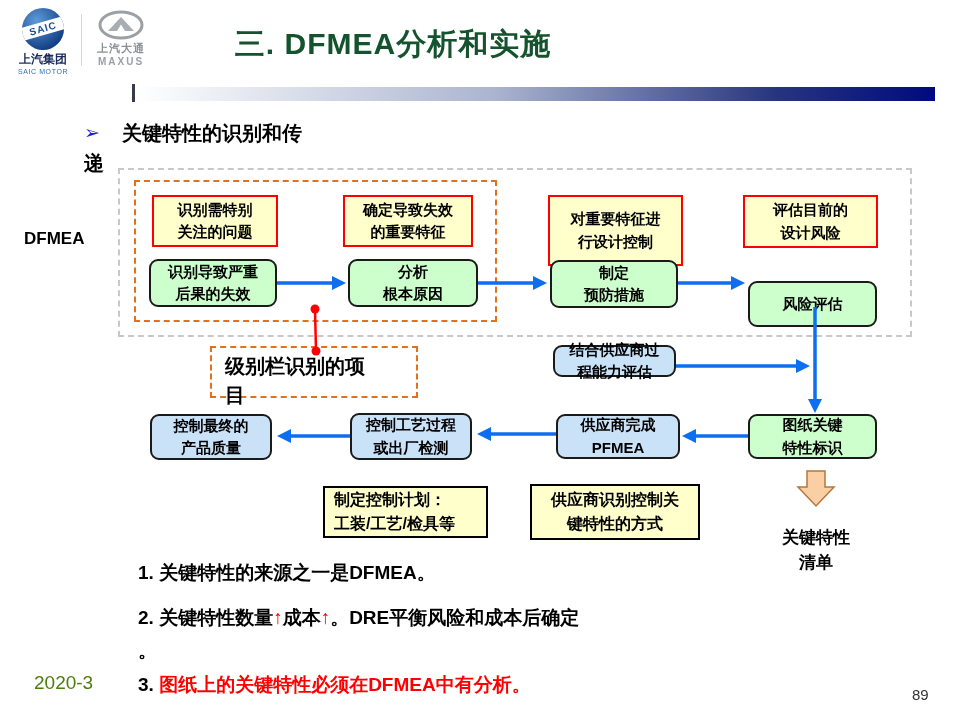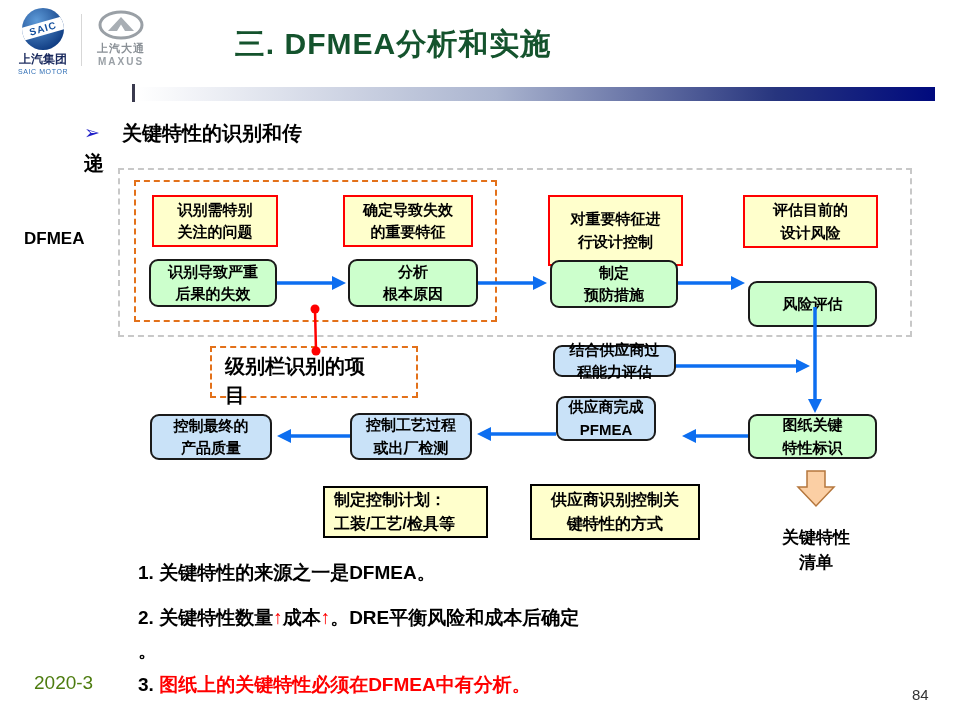--- a/index.html
+++ b/index.html
@@ -103,21 +103,21 @@
 预防措施</div>
   <div class="abs cellbase rbox green" style="left:748px;top:261px;width:129px;height:46px;margin-top:20px;">风险评估</div>
 
   <div class="abs dash-orange level-note" style="left:210px;top:346px;width:208px;height:52px;">级别栏识别的项
 目</div>
 
   <div class="abs cellbase rbox blue" style="left:553px;top:345px;width:123px;height:32px;">结合供应商过
 程能力评估</div>
   <div class="abs cellbase rbox green" style="left:748px;top:414px;width:129px;height:45px;">图纸关键
 特性标识</div>
-  <div class="abs cellbase rbox blue" style="left:556px;top:396px;width:100px;height:45px;">供应商完成
+  <div class="abs cellbase rbox blue" style="left:556px;top:414px;width:124px;height:45px;">供应商完成
 PFMEA</div>
   <div class="abs cellbase rbox blue" style="left:350px;top:413px;width:122px;height:47px;">控制工艺过程
 或出厂检测</div>
   <div class="abs cellbase rbox blue" style="left:150px;top:414px;width:122px;height:46px;">控制最终的
 产品质量</div>
 
   <div class="abs cellbase ybox-black leftalign" style="left:323px;top:486px;width:165px;height:52px;">制定控制计划：
 工装/工艺/检具等</div>
   <div class="abs cellbase ybox-black" style="left:530px;top:484px;width:170px;height:56px;">供应商识别控制关
 键特性的方式</div>
@@ -130,21 +130,21 @@
   </div>
   <div class="abs note" style="left:138px;top:605px;">
     <span>2.</span><span> 关键特性数量</span><span class="red">↑</span><span>成本</span><span class="red">↑</span><span>。DRE平衡风险和成本后确定</span>
   </div>
   <div class="abs note" style="left:138px;top:638px;">。</div>
   <div class="abs note" style="left:138px;top:672px;">
     <span>3.</span><span class="red"> 图纸上的关键特性必须在DFMEA中有分析。</span>
   </div>
 
   <div class="abs footer-date" style="left:34px;top:672px;">2020-3</div>
-  <div class="abs footer-page" style="left:912px;top:686px;">84</div>
+  <div class="abs footer-page" style="left:912px;top:686px;">89</div>
 
   <svg class="overlay" width="960" height="720" viewBox="0 0 960 720">
     <g stroke="var(--arrow-blue,#0d6ef0)" stroke-width="3.5" fill="var(--arrow-blue,#0d6ef0)">
       <line x1="277" y1="283" x2="332" y2="283"></line>
       <polygon points="332,276 346,283 332,290" stroke="none"></polygon>
       <line x1="478" y1="283" x2="533" y2="283"></line>
       <polygon points="533,276 547,283 533,290" stroke="none"></polygon>
       <line x1="678" y1="283" x2="731" y2="283"></line>
       <polygon points="731,276 745,283 731,290" stroke="none"></polygon>
       <line x1="815" y1="307" x2="815" y2="399"></line>

